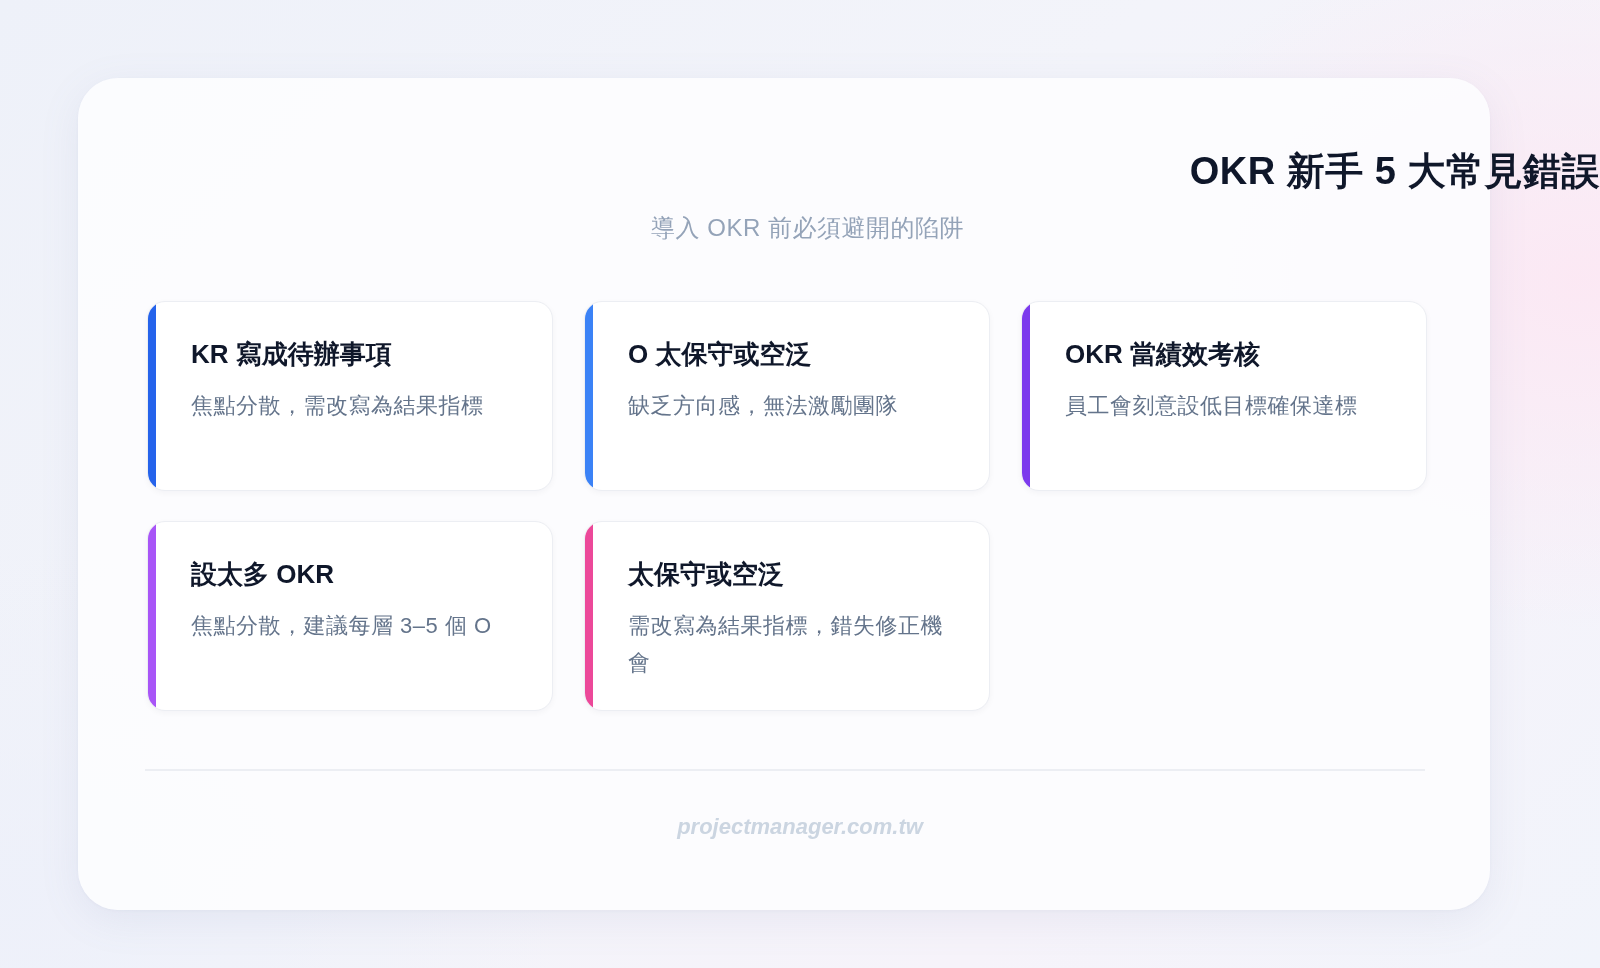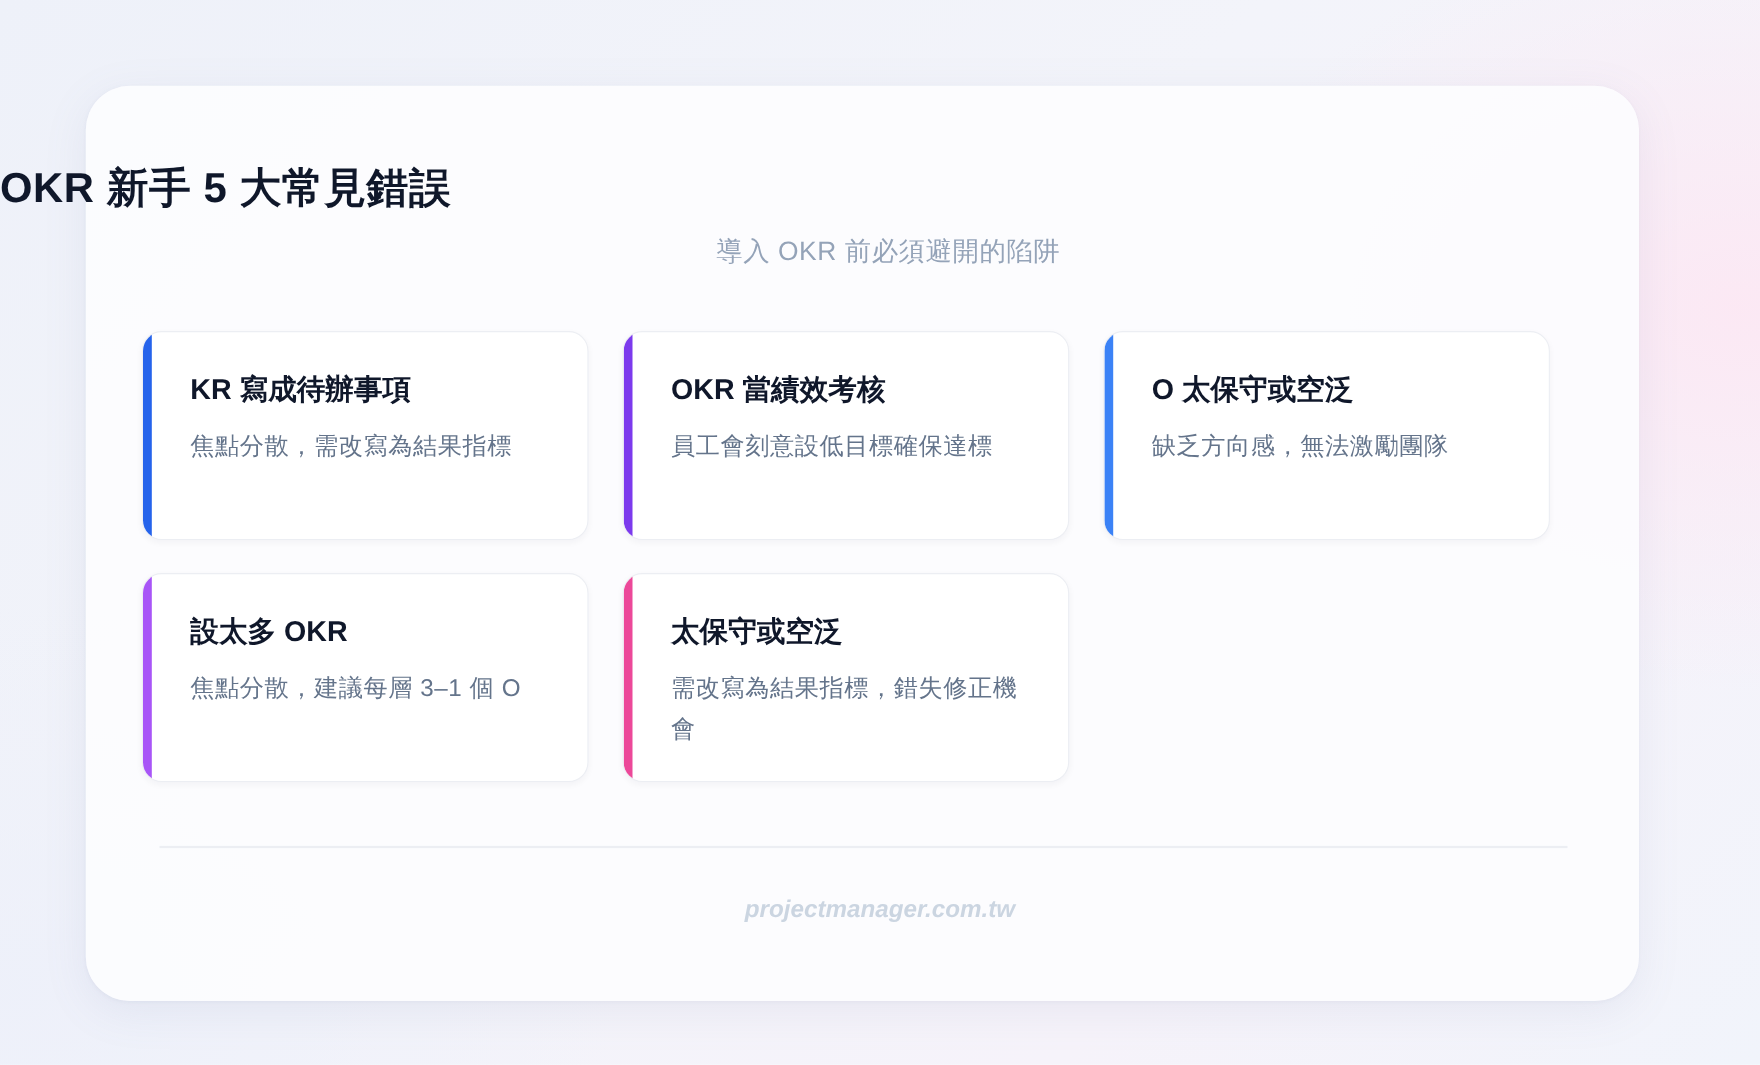--- a/index.html
+++ b/index.html
@@ -16,37 +16,37 @@
       position: absolute;
       left: 78px; top: 78px;
       width: 1412px; height: 832px;
       background: rgba(252,252,254,0.94);
       border-radius: 40px;
       box-shadow: 0 10px 40px rgba(120,130,170,0.10), 0 1px 3px rgba(120,130,170,0.06);
     }
     .title {
       position: absolute;
       left: 0; right: 0; top: 146px;
-      text-align: left;
+      text-align: right;
       font-size: 38px;
       font-weight: 700;
       color: #0f172a;
       letter-spacing: 0.5px;
     }
     .subtitle {
       position: absolute;
       left: 15px; right: 0; top: 212px;
       text-align: center;
       font-size: 24px;
       color: #94a3b8;
       letter-spacing: 0.5px;
     }
     .grid {
       position: absolute;
-      left: 129px; top: 301px;
+      left: 147px; top: 301px;
       width: 1280px;
       display: grid;
       grid-template-columns: 406px 406px 406px;
       column-gap: 31px;
       row-gap: 30px;
     }
     .card {
       position: relative;
       height: 190px;
       background: #ffffff;
@@ -98,33 +98,33 @@
 <h1 class="title">OKR 新手 5 大常見錯誤</h1>
 <div class="subtitle">導入 OKR 前必須避開的陷阱</div>
 
 <div class="grid">
   <div class="card">
     <div class="accent" style="background:#2563eb"></div>
     <div class="card-title">KR 寫成待辦事項</div>
     <div class="card-desc">焦點分散，需改寫為結果指標</div>
   </div>
   <div class="card">
+    <div class="accent" style="background:#3b82f6"></div>
+    <div class="card-title">O 太保守或空泛</div>
+    <div class="card-desc">缺乏方向感，無法激勵團隊</div>
+  </div>
+  <div class="card">
     <div class="accent" style="background:#7c3aed"></div>
     <div class="card-title">OKR 當績效考核</div>
     <div class="card-desc">員工會刻意設低目標確保達標</div>
   </div>
   <div class="card">
-    <div class="accent" style="background:#3b82f6"></div>
-    <div class="card-title">O 太保守或空泛</div>
-    <div class="card-desc">缺乏方向感，無法激勵團隊</div>
-  </div>
-  <div class="card">
     <div class="accent" style="background:#a855f7"></div>
     <div class="card-title">設太多 OKR</div>
-    <div class="card-desc">焦點分散，建議每層 3–1 個 O</div>
+    <div class="card-desc">焦點分散，建議每層 3–5 個 O</div>
   </div>
   <div class="card">
     <div class="accent" style="background:#ec4899"></div>
     <div class="card-title">太保守或空泛</div>
     <div class="card-desc">需改寫為結果指標，錯失修正機會</div>
   </div>
 </div>
 
 <div class="divider"></div>
 <div class="footer">projectmanager.com.tw</div>

